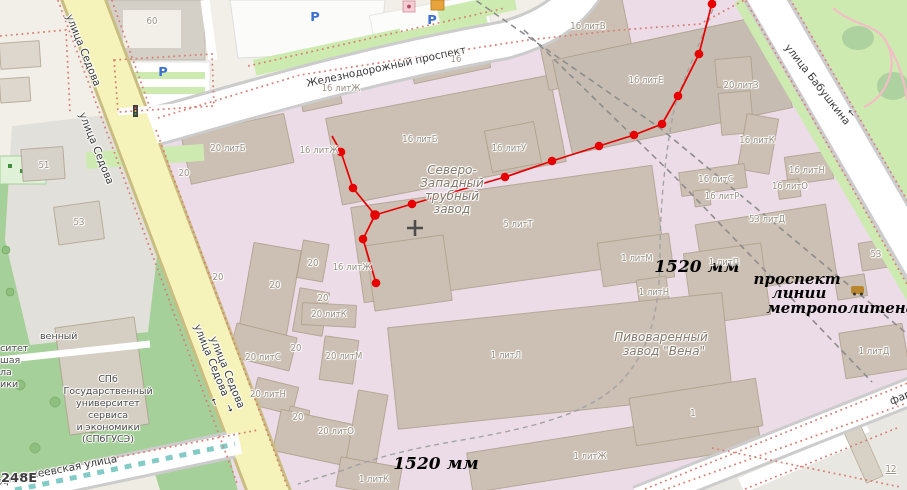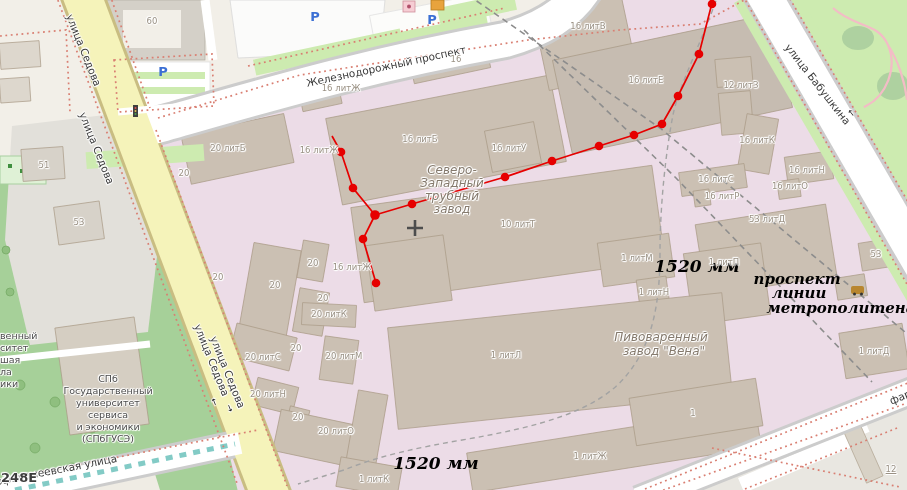--- a/index.html
+++ b/index.html
@@ -234,21 +234,21 @@
   <div class="lbl place" style="left:452px;top:196px;">трубный</div>
   <div class="lbl place" style="left:452px;top:209px;">завод</div>
   <div class="lbl place" style="left:661px;top:337px;">Пивоваренный</div>
   <div class="lbl place" style="left:664px;top:351px;">завод "Вена"</div>
   <div class="lbl uni" style="left:108px;top:349px;">СПб</div>
   <div class="lbl uni" style="left:108px;top:361px;">Государственный</div>
   <div class="lbl uni" style="left:108px;top:373px;">университет</div>
   <div class="lbl uni" style="left:108px;top:385px;">сервиса</div>
   <div class="lbl uni" style="left:108px;top:397px;">и экономики</div>
   <div class="lbl uni" style="left:108px;top:409px;">(СПбГУСЭ)</div>
-  <div class="lbl frag" style="left:0;top:330px;">венный</div>
+  <div class="lbl frag" style="left:0;top:330px;padding-left:40px;">венный</div>
   <div class="lbl frag" style="left:0;top:342px;">ситет</div>
   <div class="lbl frag" style="left:0;top:354px;">шая</div>
   <div class="lbl frag" style="left:0;top:366px;">ла</div>
   <div class="lbl frag" style="left:0;top:378px;">ики</div>
   <div class="lbl wm" style="left:-8px;top:470px;">1248Е</div>
 
   <div class="lbl p-icon" style="left:163px;top:71px;">P</div>
   <div class="lbl p-icon" style="left:315px;top:16px;">P</div>
   <div class="lbl p-icon" style="left:432px;top:19px;">P</div>
 
@@ -259,29 +259,29 @@
   <div class="lbl annotation tun" style="left:841px;top:308px;">метрополитена</div>
 
   <div class="lbl blabel" style="left: 152px; top: 21px;">60</div>
     <div class="lbl blabel" style="left: 228px; top: 148px;">20 литБ</div>
     <div class="lbl blabel" style="left: 341px; top: 88px;">16 литЖ</div>
     <div class="lbl blabel" style="left: 456px; top: 59px;">16</div>
     <div class="lbl blabel" style="left: 588px; top: 26px;">16 литВ</div>
     <div class="lbl blabel" style="left: 420px; top: 139px;">16 литБ</div>
     <div class="lbl blabel" style="left: 509px; top: 148px;">16 литУ</div>
     <div class="lbl blabel" style="left: 610px; top: 80px; margin-left: 36px;">16 литЕ</div>
-    <div class="lbl blabel" style="left: 741px; top: 85px;">12 литЗ</div>
+    <div class="lbl blabel" style="left: 741px; top: 85px;">20 литЗ</div>
     <div class="lbl blabel" style="left: 319px; top: 150px;">16 литЖ</div>
     <div class="lbl blabel" style="left: 757px; top: 140px;">16 литК</div>
     <div class="lbl blabel" style="left: 807px; top: 170px;">16 литН</div>
     <div class="lbl blabel" style="left: 716px; top: 179px;">16 литС</div>
     <div class="lbl blabel" style="left: 790px; top: 186px;">16 литО</div>
     <div class="lbl blabel" style="left: 722px; top: 196px;">16 литР</div>
     <div class="lbl blabel" style="left: 767px; top: 219px;">53 литД</div>
-    <div class="lbl blabel" style="left: 518px; top: 224px;">10 литТ</div>
+    <div class="lbl blabel" style="left: 518px; top: 224px;">5 литТ</div>
     <div class="lbl blabel" style="left: 876px; top: 254px;">53</div>
     <div class="lbl blabel" style="left: 637px; top: 258px;">1 литМ</div>
     <div class="lbl blabel" style="left: 654px; top: 292px;">1 литН</div>
     <div class="lbl blabel" style="left: 724px; top: 262px;">1 литП</div>
     <div class="lbl blabel" style="left: 352px; top: 267px;">16 литЖ</div>
     <div class="lbl blabel" style="left: 313px; top: 263px;">20</div>
     <div class="lbl blabel" style="left: 275px; top: 285px;">20</div>
     <div class="lbl blabel" style="left: 323px; top: 298px;">20</div>
     <div class="lbl blabel" style="left: 329px; top: 314px; text-align: right;">20 литК</div>
     <div class="lbl blabel" style="left: 296px; top: 348px;">20</div>

